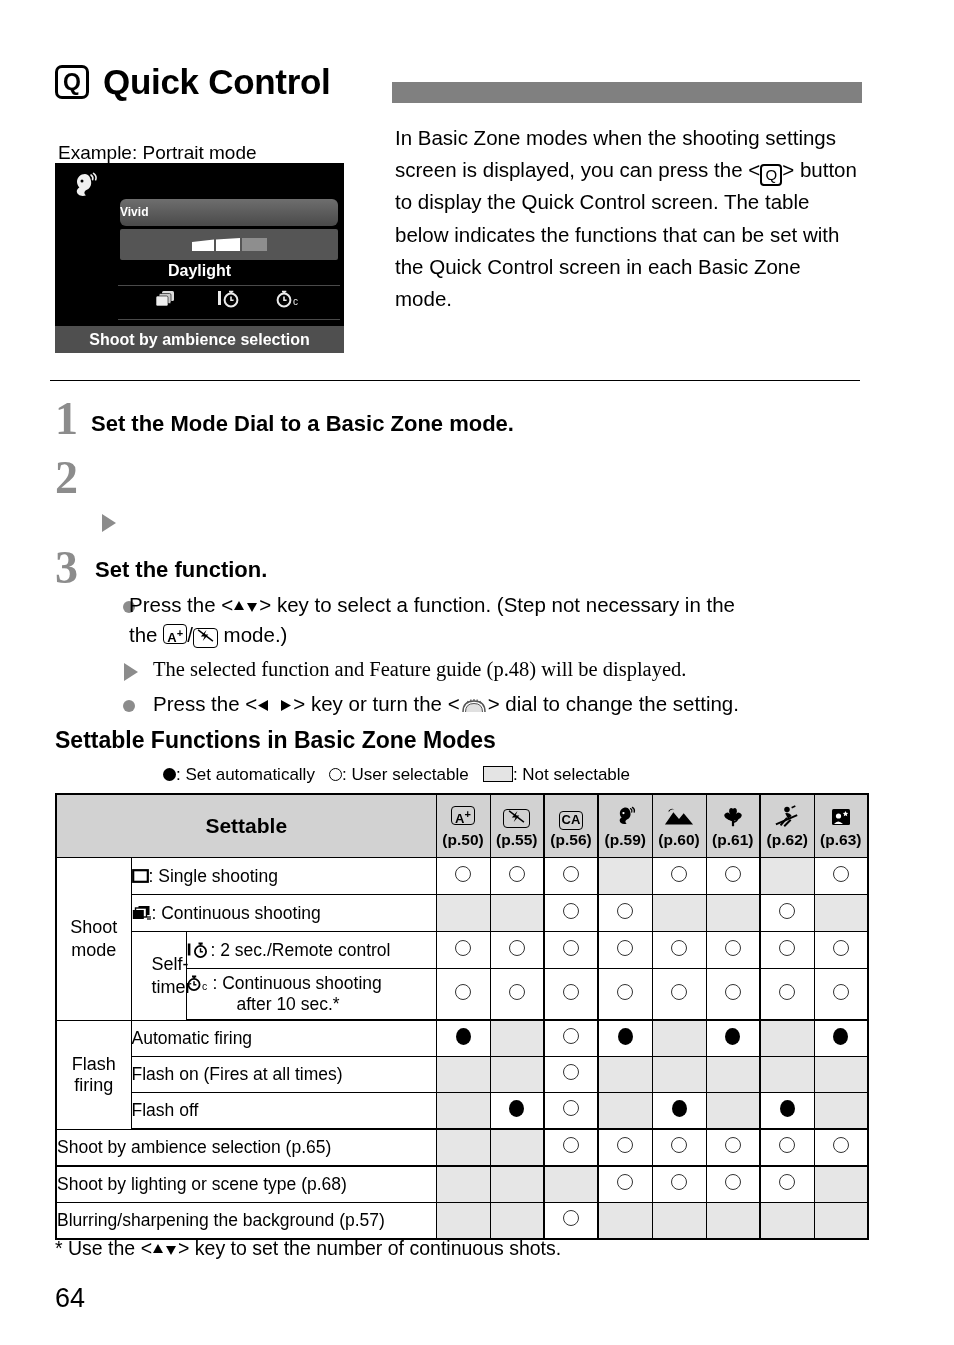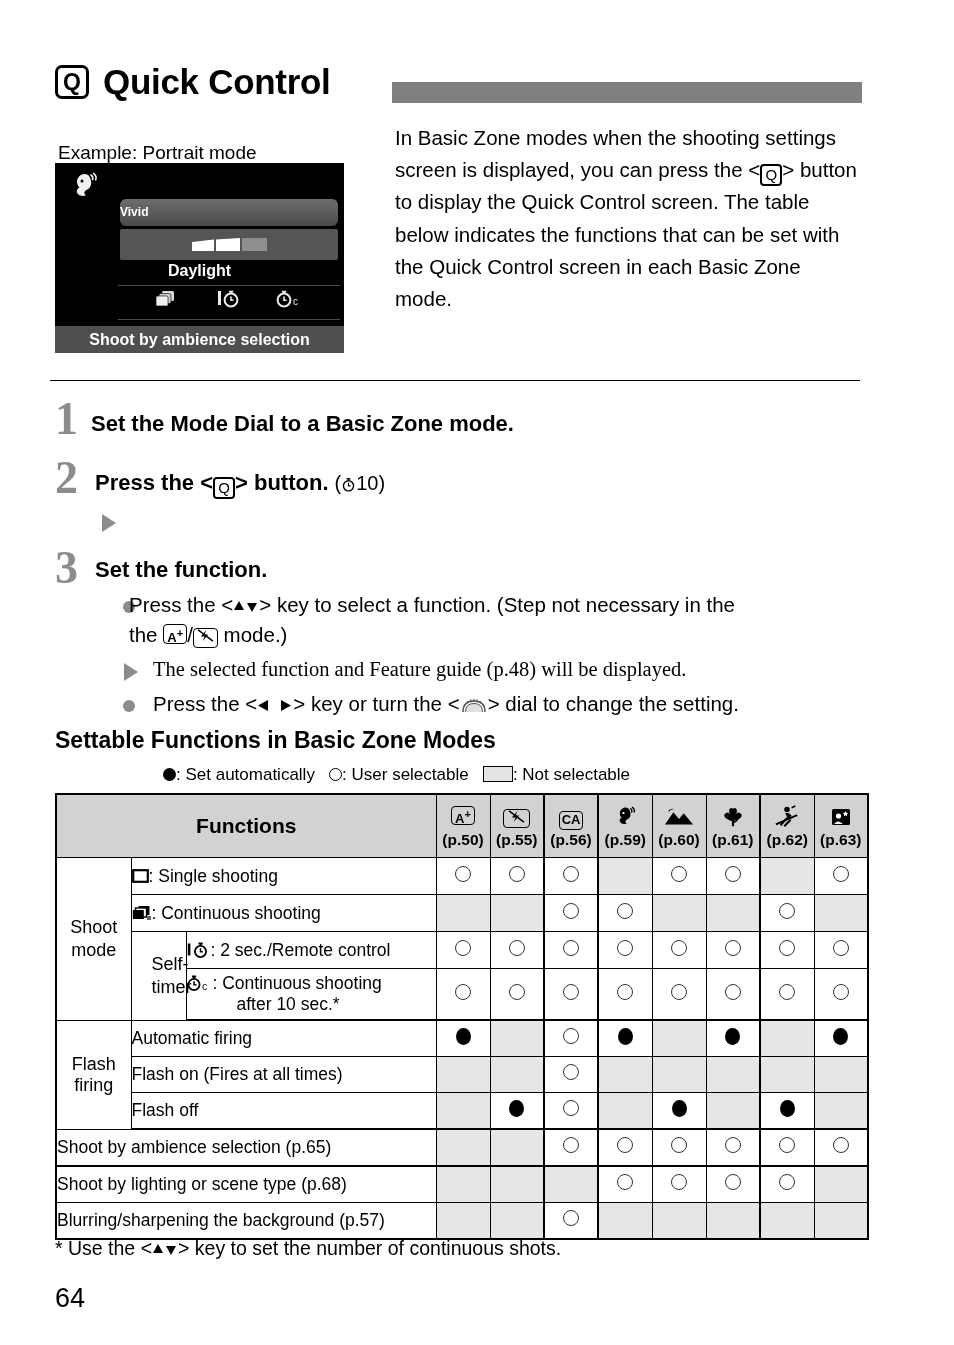--- a/index.html
+++ b/index.html
@@ -437,25 +437,20 @@
 
 <div class="hr-main"></div>
 
 <div class="step" style="left:55px; top:396px; width:810px; height:46px;">
   <span class="step-num">1</span>
   <span class="step-title" style="left:36px; top:15px;">Set the Mode Dial to a Basic Zone mode.</span>
 </div>
 
 <div class="step" style="left:55px; top:455px; width:810px; height:85px;">
   <span class="step-num">2</span>
-  <span class="step-title" style="left:40px; top:15px; white-space:nowrap;"><span>Press the &lt;</span><span class="inline-q">Q</span><span>&gt; button.</span><span class="step-sub" style="position:relative; left:6px; top:0;">(<svg width="15" height="15" viewBox="0 0 16 16" style="vertical-align:-2px">
-          <circle cx="8" cy="9.4" r="5.4" fill="none" stroke="#000" stroke-width="1.5"></circle>
-          <path d="M8 6.2v3.3h2.2" stroke="#000" stroke-width="1.3" fill="none"></path>
-          <path d="M6 1.8h4M8 1.8v2" stroke="#000" stroke-width="1.5"></path>
-        </svg><span>10</span>)</span></span>
   <span class="tri" style="left:47px; top:59px;"></span>
 </div>
 
 <div class="step" style="left:55px; top:545px; width:812px; height:175px;">
   <span class="step-num">3</span>
   <span class="step-title" style="left:40px; top:12px;">Set the function.</span>
 
   <span class="dot" style="left:68px; top:56px;"></span>
   <span class="bullet-line" style="left:74px; top:45px; width:740px;"><span>Press the &lt;</span><span><svg width="26" height="15" viewBox="0 0 26 15" style="vertical-align:-2px">
           <path d="M6 2 L11 11 L1 11 Z" fill="#000"></path>
@@ -496,21 +491,21 @@
       <col style="width:54px">
       <col style="width:54px">
       <col style="width:54px">
     <col style="width:54px">
       <col style="width:54px">
       <col style="width:54px">
       <col style="width:54px">
   </colgroup>
   <thead>
     <tr>
-      <th class="hdr hdr-fn thick-top thick-left" colspan="3">Functions</th>
+      <th class="hdr hdr-fn thick-top thick-left" colspan="3">Settable</th>
 
       <th class="hdr thick-top">
         <span class="mode-ic"><span class="icon-box" style="font-size:13px;height:19px;line-height:15px;">A<span class="g-sup">+</span></span></span>
         <span class="mode-pg">(p.50)</span>
       </th>
 
       <th class="hdr thick-top">
         <span class="mode-ic"><span class="icon-box" style="height:19px;padding:0 3px;"><svg width="19" height="13" viewBox="0 0 20 14" style="vertical-align:1px">
                 <path d="M11 1 L5 8 h4 l-2 5 6-7 h-4 z" fill="#000"></path>
                 <path d="M2 1 L18 13" stroke="#000" stroke-width="1.6"></path>

